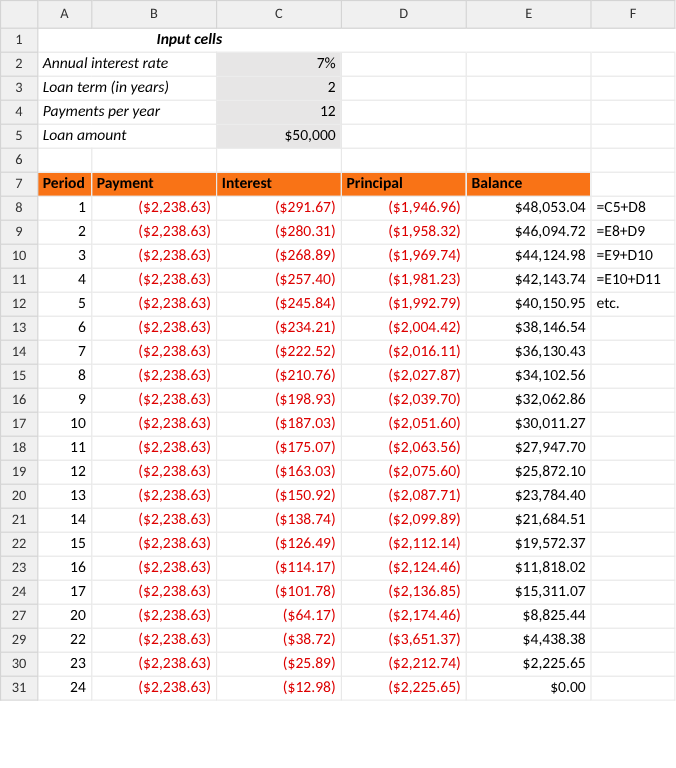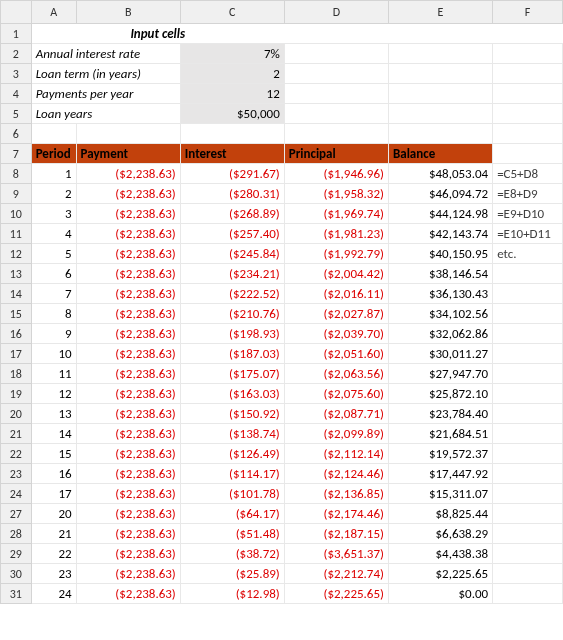--- a/index.html
+++ b/index.html
@@ -49,27 +49,27 @@
   .right {
     text-align: right;
   }
   .left {
     text-align: left;
   }
   .neg {
     color: #d00;
   }
   .blue {
-    color: #404040;
+    color: #000000;
   }
   .gray-fill {
     background: #e7e6e6;
   }
   .hdr-fill {
-    background: #c2410c;
+    background: #f97316;
     font-weight: bold;
   }
   .title-row td.cell {
     border-left-color: #fff;
     border-right-color: #fff;
   }
 </style>
 </head>
 <body>
 
@@ -121,21 +121,21 @@
       <tr>
         <td class="rowhdr">4</td>
         <td class="cell italic left" colspan="2">Payments per year</td>
         <td class="cell right gray-fill">12</td>
         <td class="cell "></td>
         <td class="cell "></td>
         <td class="cell "></td>
       </tr>
       <tr>
         <td class="rowhdr">5</td>
-        <td class="cell italic left" colspan="2">Loan years</td>
+        <td class="cell italic left" colspan="2">Loan amount</td>
         <td class="cell right gray-fill">$50,000</td>
         <td class="cell "></td>
         <td class="cell "></td>
         <td class="cell "></td>
       </tr>
       <tr>
         <td class="rowhdr">6</td>
         <td class="cell "></td>
         <td class="cell "></td>
         <td class="cell "></td>
@@ -286,48 +286,39 @@
         <td class="cell right neg">($2,112.14)</td>
         <td class="cell right">$19,572.37</td>
         <td class="cell left blue"></td>
       </tr>
       <tr>
         <td class="rowhdr">23</td>
         <td class="cell right">16</td>
         <td class="cell right neg">($2,238.63)</td>
         <td class="cell right neg">($114.17)</td>
         <td class="cell right neg">($2,124.46)</td>
-        <td class="cell right">$17,447.92</td>
+        <td class="cell right">$11,818.02</td>
         <td class="cell left blue"></td>
       </tr>
       <tr>
         <td class="rowhdr">24</td>
         <td class="cell right">17</td>
         <td class="cell right neg">($2,238.63)</td>
         <td class="cell right neg">($101.78)</td>
         <td class="cell right neg">($2,136.85)</td>
         <td class="cell right">$15,311.07</td>
         <td class="cell left blue"></td>
       </tr>
       <tr>
         <td class="rowhdr">27</td>
         <td class="cell right">20</td>
         <td class="cell right neg">($2,238.63)</td>
         <td class="cell right neg">($64.17)</td>
         <td class="cell right neg">($2,174.46)</td>
         <td class="cell right">$8,825.44</td>
-        <td class="cell left blue"></td>
-      </tr>
-      <tr>
-        <td class="rowhdr">28</td>
-        <td class="cell right">21</td>
-        <td class="cell right neg">($2,238.63)</td>
-        <td class="cell right neg">($51.48)</td>
-        <td class="cell right neg">($2,187.15)</td>
-        <td class="cell right">$6,638.29</td>
         <td class="cell left blue"></td>
       </tr>
       <tr>
         <td class="rowhdr">29</td>
         <td class="cell right">22</td>
         <td class="cell right neg">($2,238.63)</td>
         <td class="cell right neg">($38.72)</td>
         <td class="cell right neg">($3,651.37)</td>
         <td class="cell right">$4,438.38</td>
         <td class="cell left blue"></td>

